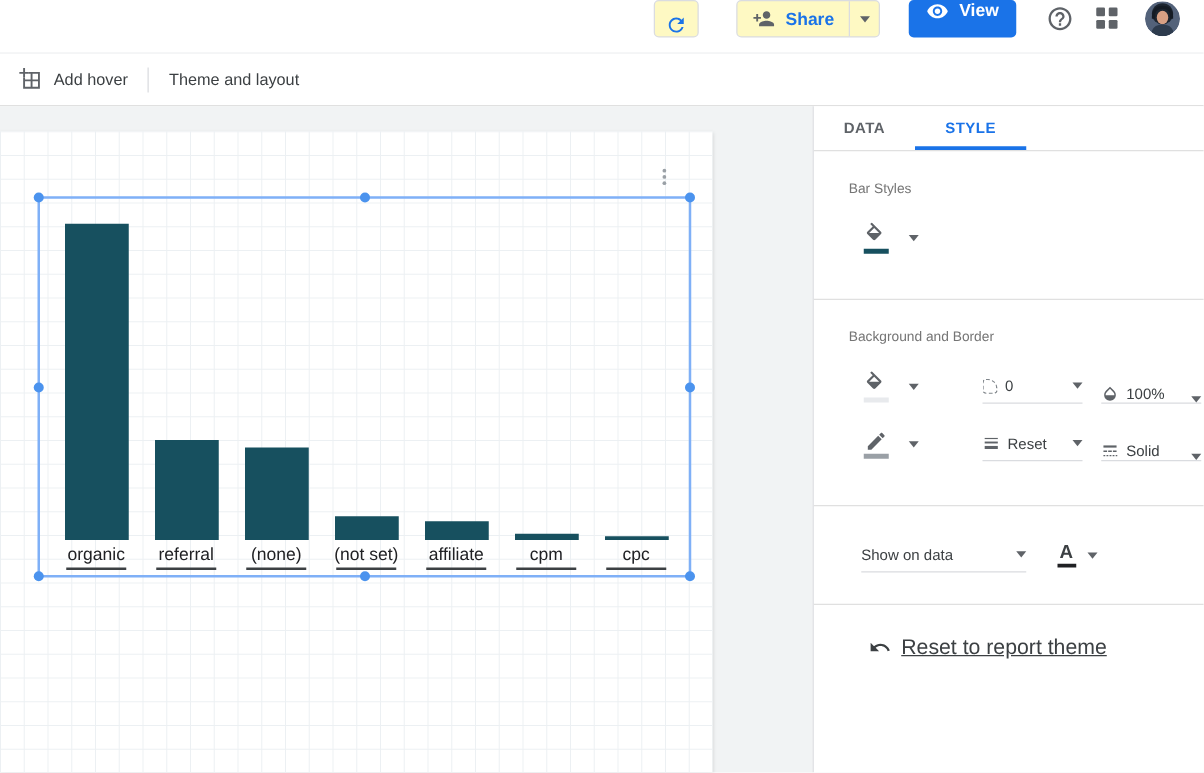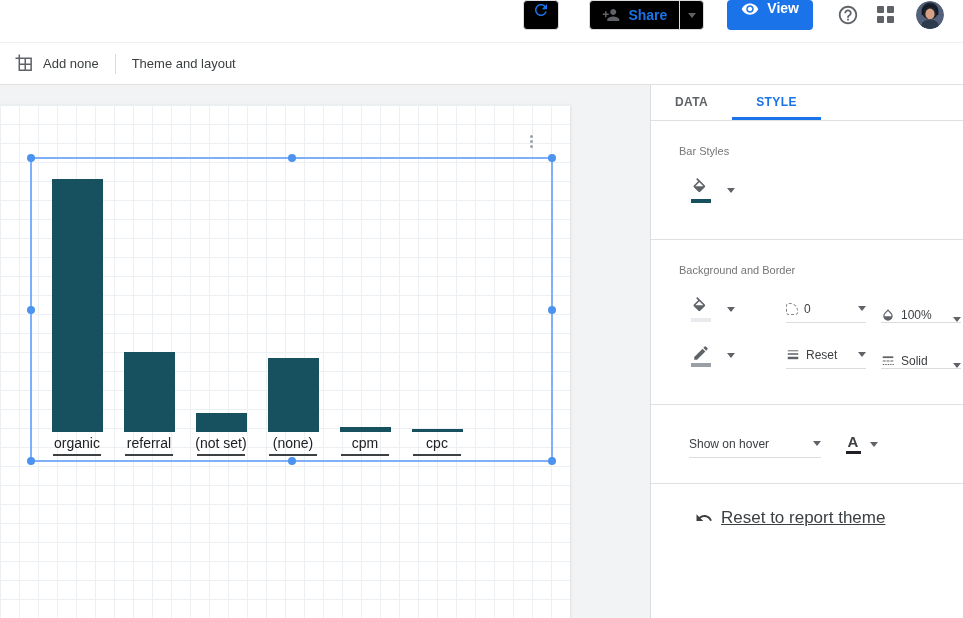--- a/index.html
+++ b/index.html
@@ -5,22 +5,22 @@
   * { margin:0; padding:0; box-sizing:border-box; }
   html,body { width:963px; height:618px; overflow:hidden; }
   body { font-family:"Liberation Sans", sans-serif; background:#fff; position:relative; color:#3c4043; }
 
   
   .app-header {
     position:absolute; left:0; top:0; width:963px; height:43px;
     background:#fff; border-bottom:1px solid #eceef0;
     display:flex; align-items:flex-start; justify-content:flex-end;
   }
-  .hbtn { height:30px; border:1px solid #dadce0; border-radius:4px; background:#000000;
-    display:flex; align-items:flex-start; cursor:pointer; }
+  .hbtn { height:30px; border:1px solid #dadce0; border-radius:4px; background:#fef9c3;
+    display:flex; align-items:flex-end; cursor:pointer; }
   .refresh-btn { width:36px; justify-content:center; margin-right:30px; }
   .share-btn { margin-right:23px; }
   .share-main { display:flex; align-items:center; gap:8px; padding:0 12px; height:100%; }
   .share-label { color:#1a73e8; font-size:14px; font-weight:bold; }
   .share-arrow { width:24px; height:100%; border-left:1px solid #dadce0; display:flex; align-items:center; justify-content:center; }
   .view-btn { height:30px; background:#1a73e8; border-radius:4px; color:#fff;
     display:flex; align-items:flex-start; gap:8px; padding:0 14px; margin-right:23px; cursor:pointer; }
   .view-label { font-size:14px; font-weight:bold; }
   .icon-plain { background:none; border:none; display:flex; align-items:center; justify-content:center; cursor:pointer; }
   .help-btn { width:24px; height:30px; margin-right:15px; }
@@ -182,21 +182,21 @@
   <div class="tb-item">
     <span>
       <svg width="19" height="19" viewBox="0 0 20 20">
         <g stroke="#5f6368" stroke-width="1.6" fill="none">
           <path d="M8.5 4.5 H17 V17 H4.5 V8.5"></path>
           <path d="M10.8 4.5 V17 M4.5 10.8 H17"></path>
         </g>
         <path d="M4.5 0.5 V8.5 M0.5 4.5 H8.5" stroke="#5f6368" stroke-width="1.6"></path>
       </svg>
     </span>
-    <span class="tb-label">Add none</span>
+    <span class="tb-label">Add hover</span>
   </div>
   <div class="tb-divider"></div>
   <div class="tb-item">
     <span class="tb-label">Theme and layout</span>
   </div>
 </div>
 
 <div class="workspace">
   <div class="canvas">
 
@@ -205,27 +205,32 @@
           <div class="bar-rect" style="height: 253px; background: rgb(23, 80, 95);"></div>
           <div class="bar-label">organic</div>
           <div class="bar-base"></div>
         </div>
         <div class="bar-col">
           <div class="bar-rect" style="height: 80px; background: rgb(23, 80, 95);"></div>
           <div class="bar-label">referral</div>
           <div class="bar-base"></div>
         </div>
         <div class="bar-col">
+          <div class="bar-rect" style="height: 74px; background: rgb(23, 80, 95);"></div>
+          <div class="bar-label">(none)</div>
+          <div class="bar-base"></div>
+        </div>
+        <div class="bar-col">
           <div class="bar-rect" style="height: 19px; background: rgb(23, 80, 95);"></div>
           <div class="bar-label">(not set)</div>
           <div class="bar-base"></div>
         </div>
         <div class="bar-col">
-          <div class="bar-rect" style="height: 74px; background: rgb(23, 80, 95);"></div>
-          <div class="bar-label">(none)</div>
+          <div class="bar-rect" style="height: 15px; background: rgb(23, 80, 95);"></div>
+          <div class="bar-label">affiliate</div>
           <div class="bar-base"></div>
         </div>
         <div class="bar-col">
           <div class="bar-rect" style="height: 5px; background: rgb(23, 80, 95);"></div>
           <div class="bar-label">cpm</div>
           <div class="bar-base"></div>
         </div>
         <div class="bar-col">
           <div class="bar-rect" style="height: 3px; background: rgb(23, 80, 95);"></div>
           <div class="bar-label">cpc</div>
@@ -345,21 +350,21 @@
         <span class="fval">Solid</span>
         <span class="tri"></span>
       </div>
     </div>
 
   </div>
 
   <div class="sec">
     <div class="prow" style="margin-bottom:6px;">
       <div class="field hdr-select">
-        <span class="fval">Show on hover</span>
+        <span class="fval">Show on data</span>
         <span class="tri"></span>
       </div>
       <div class="font-color-btn">
         <span class="icon-stack" style="width:16px;">
           <span class="letter-a">A</span>
           <span class="a-bar"></span>
         </span>
         <span class="tri"></span>
       </div>
     </div>

